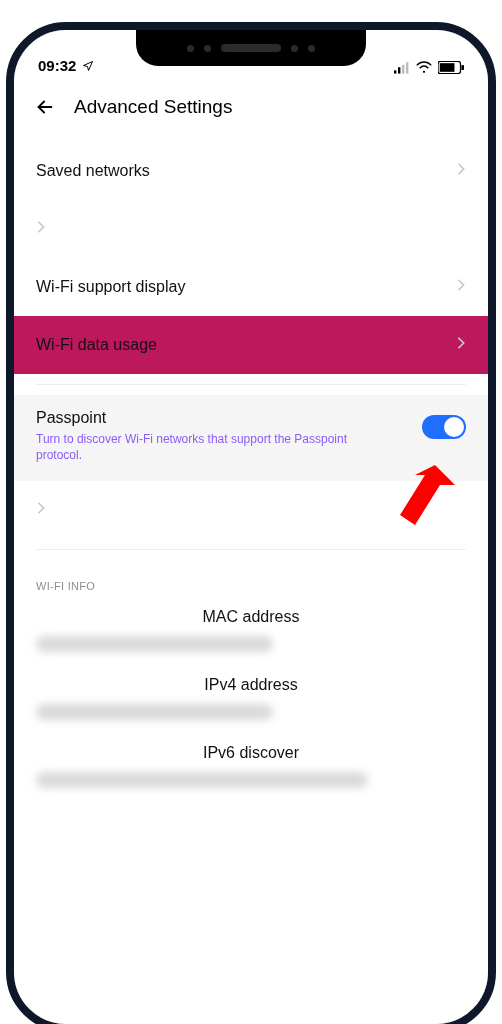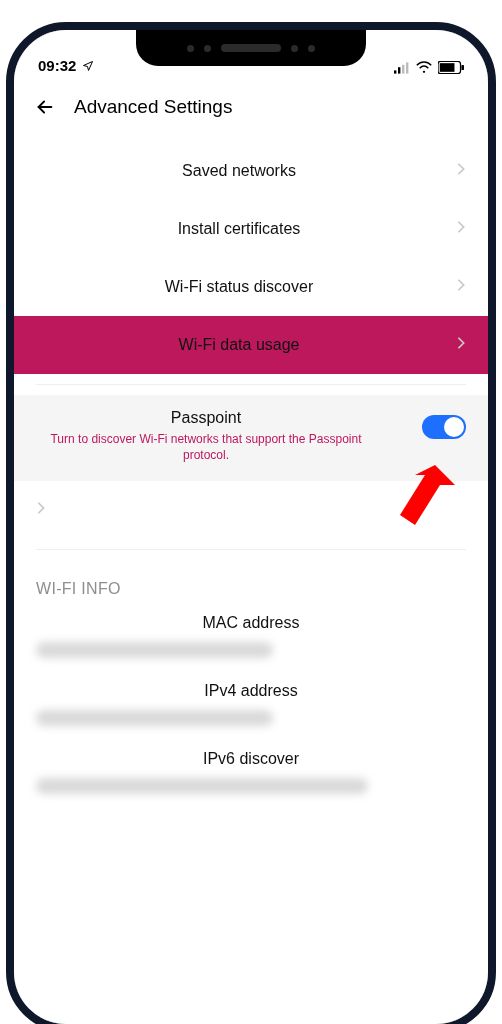--- a/index.html
+++ b/index.html
@@ -76,32 +76,32 @@
     display:flex;
     align-items:center;
     justify-content:space-between;
     padding: 20px 22px;
     font-size: 16px;
     color:#111;
     background:#fff;
   }
   .row.hl { background:#be185d; }
   .row.toggle-row { background:#f5f5f6; padding: 14px 22px 18px 22px; align-items:flex-start;gap:32px; }
-  .row .main { flex:1; padding-right: 14px; text-align: center; }
-  .row .sub { font-size: 12px; color:#be185d; line-height:1.35; margin-top:4px; }
+  .row .main { flex:1; padding-right: 14px; }
+  .row .sub { font-size: 12px; color:#8b5cf6; line-height:1.35; margin-top:4px; }
   .chev { color:#c9c9c9; }
 
   .divider {
     height:1px;
     background:#eee;
     margin: 10px 22px;
   }
 
   .section-title {
-    font-size: 16px;
+    font-size: 11px;
     color:#8e8e8e;
     letter-spacing: .3px;
     padding: 20px 22px 6px 22px;
   }
   .info-row {
     padding: 10px 22px 4px 22px;
     font-size: 16px;
     color:#111;
     text-align:center;
   }
@@ -190,30 +190,29 @@
       <div class="row">
         <span class="main">Saved networks</span>
         <span class="chev">
           <svg width="10" height="14" viewBox="0 0 10 16" fill="none" stroke="#c9c9c9" stroke-width="2">
               <path d="M2 2l6 6-6 6"></path>
             </svg>
         </span>
       </div>
 
       <div class="row">
-        <span class="main">Install certificates</span>
-        <span class="chev">
-          <svg width="10" height="14" viewBox="0 0 10 16" fill="none" stroke="#c9c9c9" stroke-width="2">
-              <path d="M2 2l6 6-6 6"></path>
-            </svg>
-        </span>
-      </div>
-
-      <div class="row">
-        <span class="main">Wi-Fi status discover</span>
+        <span class="chev">
+          <svg width="10" height="14" viewBox="0 0 10 16" fill="none" stroke="#c9c9c9" stroke-width="2">
+              <path d="M2 2l6 6-6 6"></path>
+            </svg>
+        </span>
+      </div>
+
+      <div class="row">
+        <span class="main">Wi-Fi support display</span>
         <span class="chev">
           <svg width="10" height="14" viewBox="0 0 10 16" fill="none" stroke="#c9c9c9" stroke-width="2">
               <path d="M2 2l6 6-6 6"></path>
             </svg>
         </span>
       </div>
 
       <div class="row hl">
         <span class="main">Wi-Fi data usage</span>
         <span class="chev">

